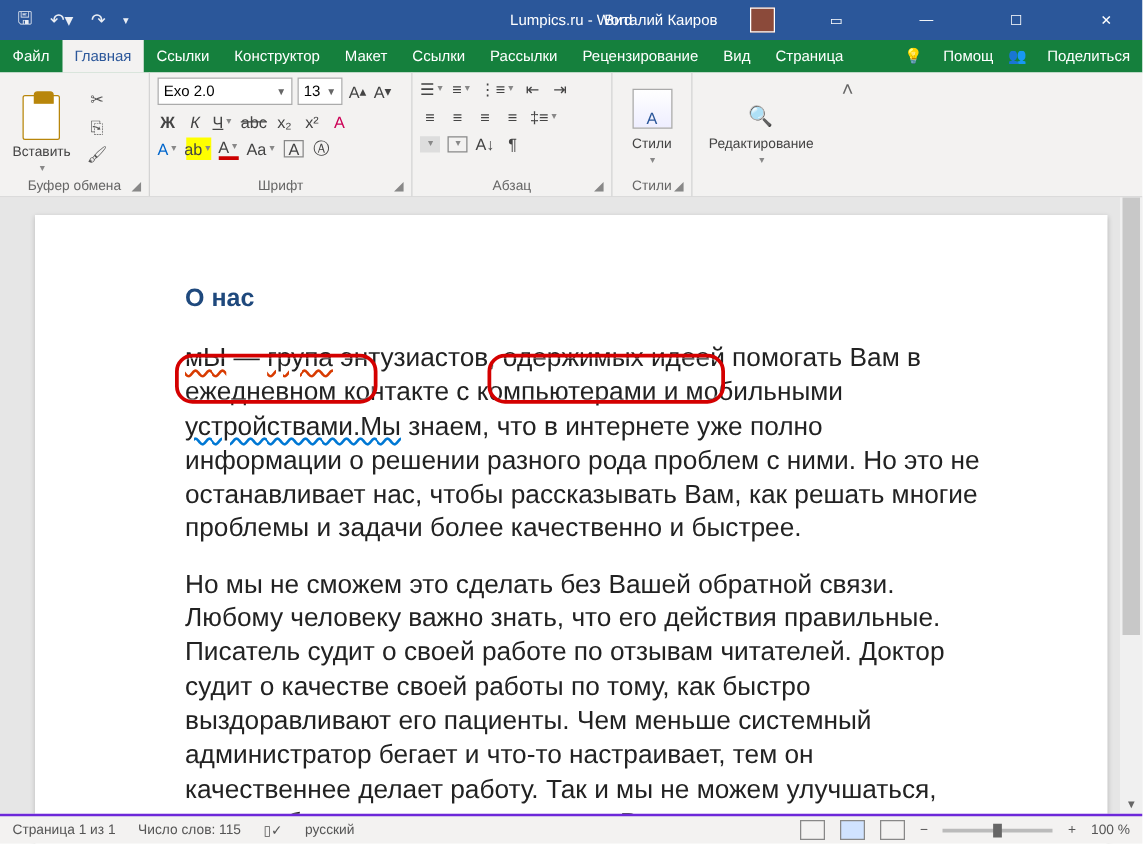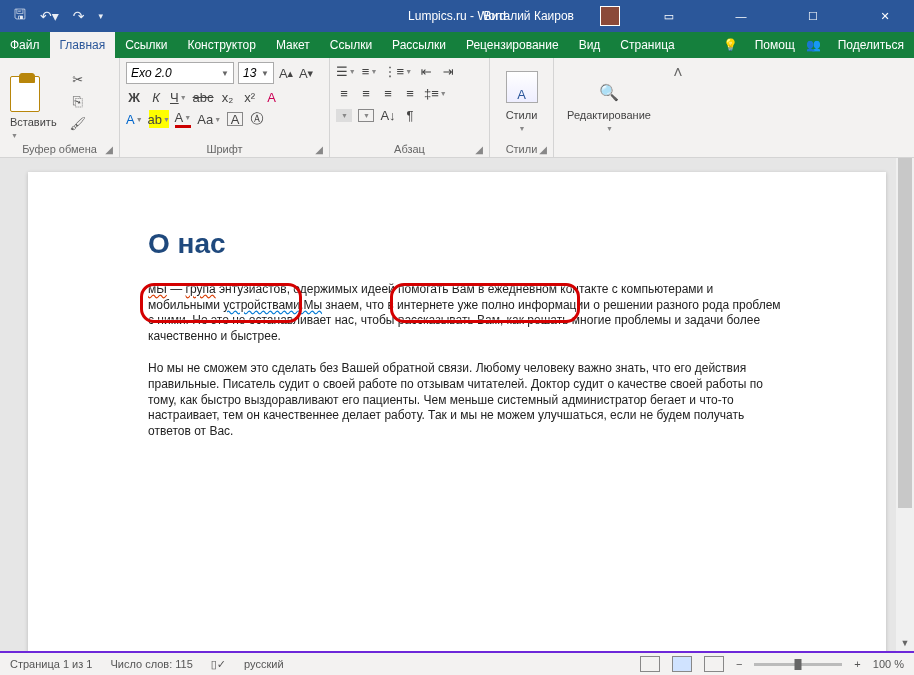--- a/index.html
+++ b/index.html
@@ -23,29 +23,29 @@
 .tabs-right .icon { margin: 0 6px 0 2px; }
 
 
 .ribbon { height: 100px; background: #f3f2f1; border-bottom: 1px solid #d4d4d4; display: flex; }
 .group { border-right: 1px solid #d4d4d4; padding: 4px 6px 2px; display: flex; flex-direction: column; justify-content: space-between; position: relative; }
 .group-label { text-align: center; font-size: 11px; color: #666; margin-top: 2px; padding: 0 4px; display:flex; align-items:center; justify-content:center; position:relative; }
 .group-label .launcher { position:absolute; right:0; bottom:0; font-size:10px; color:#888;}
 .group-body { display: flex; gap: 4px; flex: 1; }
 
 
-.big-btn { display: flex; flex-direction: column; justify-content: flex-end; gap: 4px; padding: 2px 4px; font-size: 11px; color: #444; }
+.big-btn { display: flex; flex-direction: column; align-items: center; justify-content: flex-end; gap: 4px; padding: 2px 4px; font-size: 11px; color: #444; }
 .clip-icon { width: 30px; height: 36px; background: #fff; border: 1px solid #b8860b; border-radius:2px; position:relative;}
 .clip-icon::before { content:""; position:absolute; top:-4px; left:8px; width:14px; height:8px; border:1px solid #b8860b; border-radius:3px 3px 0 0; background:#b8860b;}
 .small-tools { display: flex; flex-direction: column; gap: 6px; justify-content: center; padding-left:4px;}
 .tool-icon { width: 18px; height: 16px; display:flex; align-items:center; justify-content:center; font-size:13px; color:#555;}
 
 
 .font-top { display: flex; gap: 4px; align-items: center; }
-.combo { background: #fff; border: 1px solid #ababab; height: 22px; font-size: 12px; padding: 2px 4px; display: flex; align-items: center; justify-content: space-between; font-style: italic; }
+.combo { background: #fff; border: 1px solid #ababab; height: 22px; font-size: 12px; padding: 2px 4px; display: flex; align-items: center; justify-content: space-between; }
 .combo .caret { font-size: 8px; color: #666; margin-left: 4px; }
 .font-name { width: 108px; }
 .font-size { width: 36px; }
 .font-row { display: flex; gap: 6px; align-items: center; margin-top: 4px; }
 .fmt { min-width: 16px; height: 18px; font-size: 13px; display: flex; align-items: center; justify-content: center; color: #444; }
 .dd{font-size:7px; color:#888; margin-left:1px;}
 
 
 .para-row { display: flex; gap: 6px; align-items: center; }
 .styles-icon { width: 32px; height: 32px; border: 1px solid #aaa; display:flex; align-items:flex-end; justify-content:center; font-size:13px; color:#2b579a; background:linear-gradient(#fff,#eef);}
@@ -53,22 +53,22 @@
 .collapse { width: 28px; display:flex; align-items:flex-start; justify-content:center; padding-top:6px; color:#666;}
 
 
 .doc-area { position: absolute; top: 158px; left: 0; right: 0; bottom: 24px; background: #e6e6e6; padding: 14px 28px 0; }
 .page { background: #fff; width: 100%; height: 600px; box-shadow: 0 1px 4px rgba(0,0,0,.2); padding: 56px 100px 0 120px; position: relative; overflow: hidden; }
 .scrollbar { position: absolute; right: 0; top: 158px; bottom: 24px; width: 18px; background: #f0f0f0; }
 .scroll-thumb { position: absolute; top: 0; right: 2px; width: 14px; height: 350px; background: #c8c8c8; }
 .scroll-up, .scroll-down { position: absolute; right:2px; width:14px; height:16px; display:flex;align-items:center;justify-content:center; font-size:9px; color:#666; background:#f0f0f0;}
 .scroll-up{top:0} .scroll-down{bottom:0}
 
-.heading { font-size: 28px; font-weight: 700; color: #1f497d; margin-bottom: 22px; }
-.para { font-size: 12px; line-height: 1.3; color: #222; margin-bottom: 16px; margin-top: 17px; }
+.heading { font-size: 20px; font-weight: 700; color: #1f497d; margin-bottom: 22px; }
+.para { font-size: 21px; line-height: 1.3; color: #222; margin-bottom: 16px; margin-top: 17px; }
 
 .err { text-decoration: underline wavy #d83b01; }
 .err-blue { text-decoration: underline wavy #0078d4; }
 
 .annot { position: absolute; border: 3px solid #d40000; border-radius: 14px; pointer-events: none; box-shadow: inset 0 0 0 1px rgba(255,255,255,.4);}
 .annot1 { left: 112px; top: 111px; width: 162px; height: 40px; }
 .annot2 { left: 362px; top: 111px; width: 190px; height: 40px; }
 
 
 .statusbar { position: absolute; bottom: 0; left: 0; right: 0; height: 24px; background: #f3f2f1; border-top: 2px solid #6d28d9; display: flex; align-items: center; font-size: 11px; color: #555; padding: 0 10px; gap: 18px; }

